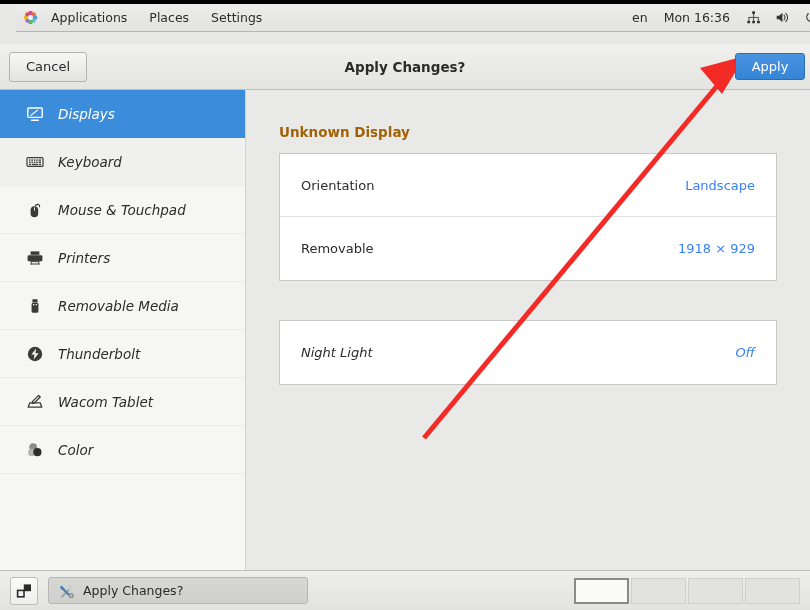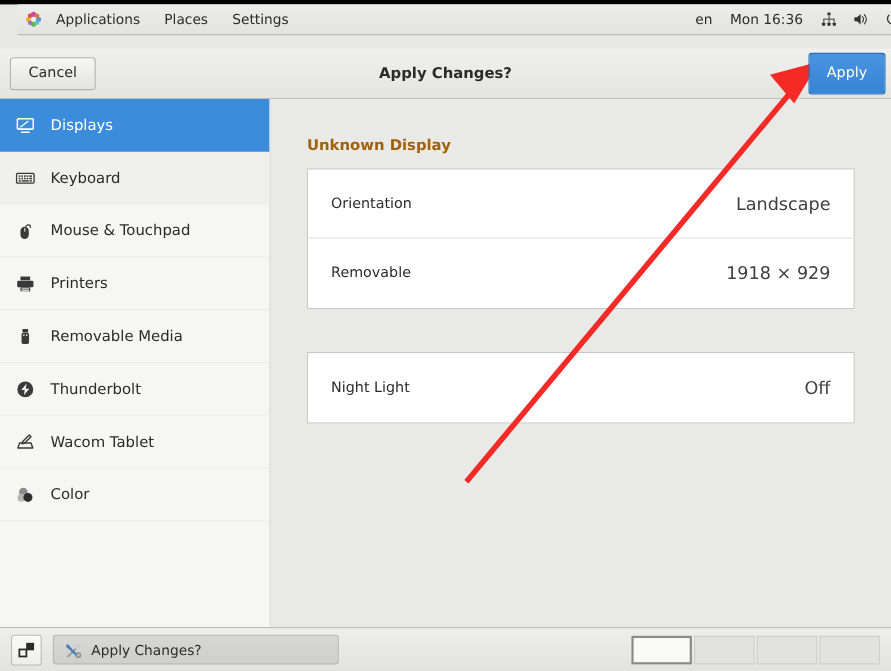--- a/index.html
+++ b/index.html
@@ -53,67 +53,68 @@
     font-size:13px;border-radius:3px;cursor:default;
     display:flex;align-items:center;justify-content:center;
     box-sizing:border-box;
   }
   .btn-cancel{
     margin-left:9px;width:78px;height:30px;
     background:linear-gradient(to bottom,#f6f6f5 0%,#e3e3e0 100%);
     border:1px solid #b4b4b0;color:#2b2b2b;z-index:2;
   }
   .btn-apply{
-    margin-left:auto;margin-right:5px;width:70px;height:38px;
+    margin-left:auto;margin-right:5px;width:70px;height:27px;
     background:linear-gradient(to bottom,#4a93e0 0%,#3585d6 100%);
     border:1px solid #2a6eb5;color:#ffffff;z-index:2;justify-content:center;
   }
 
   .body-row{display:flex;height:491px;}
 
   
   .sidebar{
     width:246px;height:100%;background:#f6f6f5;
     border-right:1px solid #d3d3d0;box-sizing:border-box;
     overflow:hidden;
   }
   .side-item{
     height:48px;display:flex;align-items:center;
-    padding-left:12px;box-sizing:border-box;
+    padding-left:24px;box-sizing:border-box;
     font-size:13.5px;color:#2b2b2b;
     border-bottom:1px solid #ededeb;
+    font-style:italic;
   }
   .side-item.alt{background:#f0f0ee;}
   .side-item.sel{background:#3b8ddb;color:#ffffff;border-bottom:1px solid #3b8ddb;}
   .side-ico{
     width:22px;height:22px;margin-right:12px;flex:none;
     display:flex;align-items:center;justify-content:center;
   }
   .side-ico svg{display:block;}
   .side-label{white-space:nowrap;}
 
   
   .content{flex:1;background:#e9e9e7;padding:0;position:relative;overflow:hidden;}
   .sec-title{
     font-size:13.5px;color:#a16207;font-weight:600;
     margin:34px 0 0 33px;
   }
   .card{
     margin:13px 0 0 33px;width:498px;
     background:#ffffff;border:1px solid #c8c8c5;box-sizing:border-box;
   }
-  .card.second{margin-top:39px;}
+  .card.second{margin-top:39px;font-style:italic;}
   .crow{
     height:63px;display:flex;align-items:center;
     padding:0 21px;box-sizing:border-box;
     border-bottom:1px solid #e2e2e0;
   }
   .crow:last-child{border-bottom:none;}
   .crow-key{font-size:13px;color:#2b2b2b;}
-  .crow-val{margin-left:auto;font-size:16px;color:#404040;}
+  .crow-val{margin-left:auto;font-size:13px;color:#3b82f6;}
 
   
   .arrow-layer{position:absolute;left:0;top:0;width:810px;height:610px;pointer-events:none;}
 
   
   .taskbar{
     position:absolute;left:0;top:570px;width:810px;height:40px;
     background:linear-gradient(to bottom,#eeeeec 0%,#e2e2df 100%);
     border-top:1px solid #bdbdba;
     display:flex;align-items:center;box-sizing:border-box;

